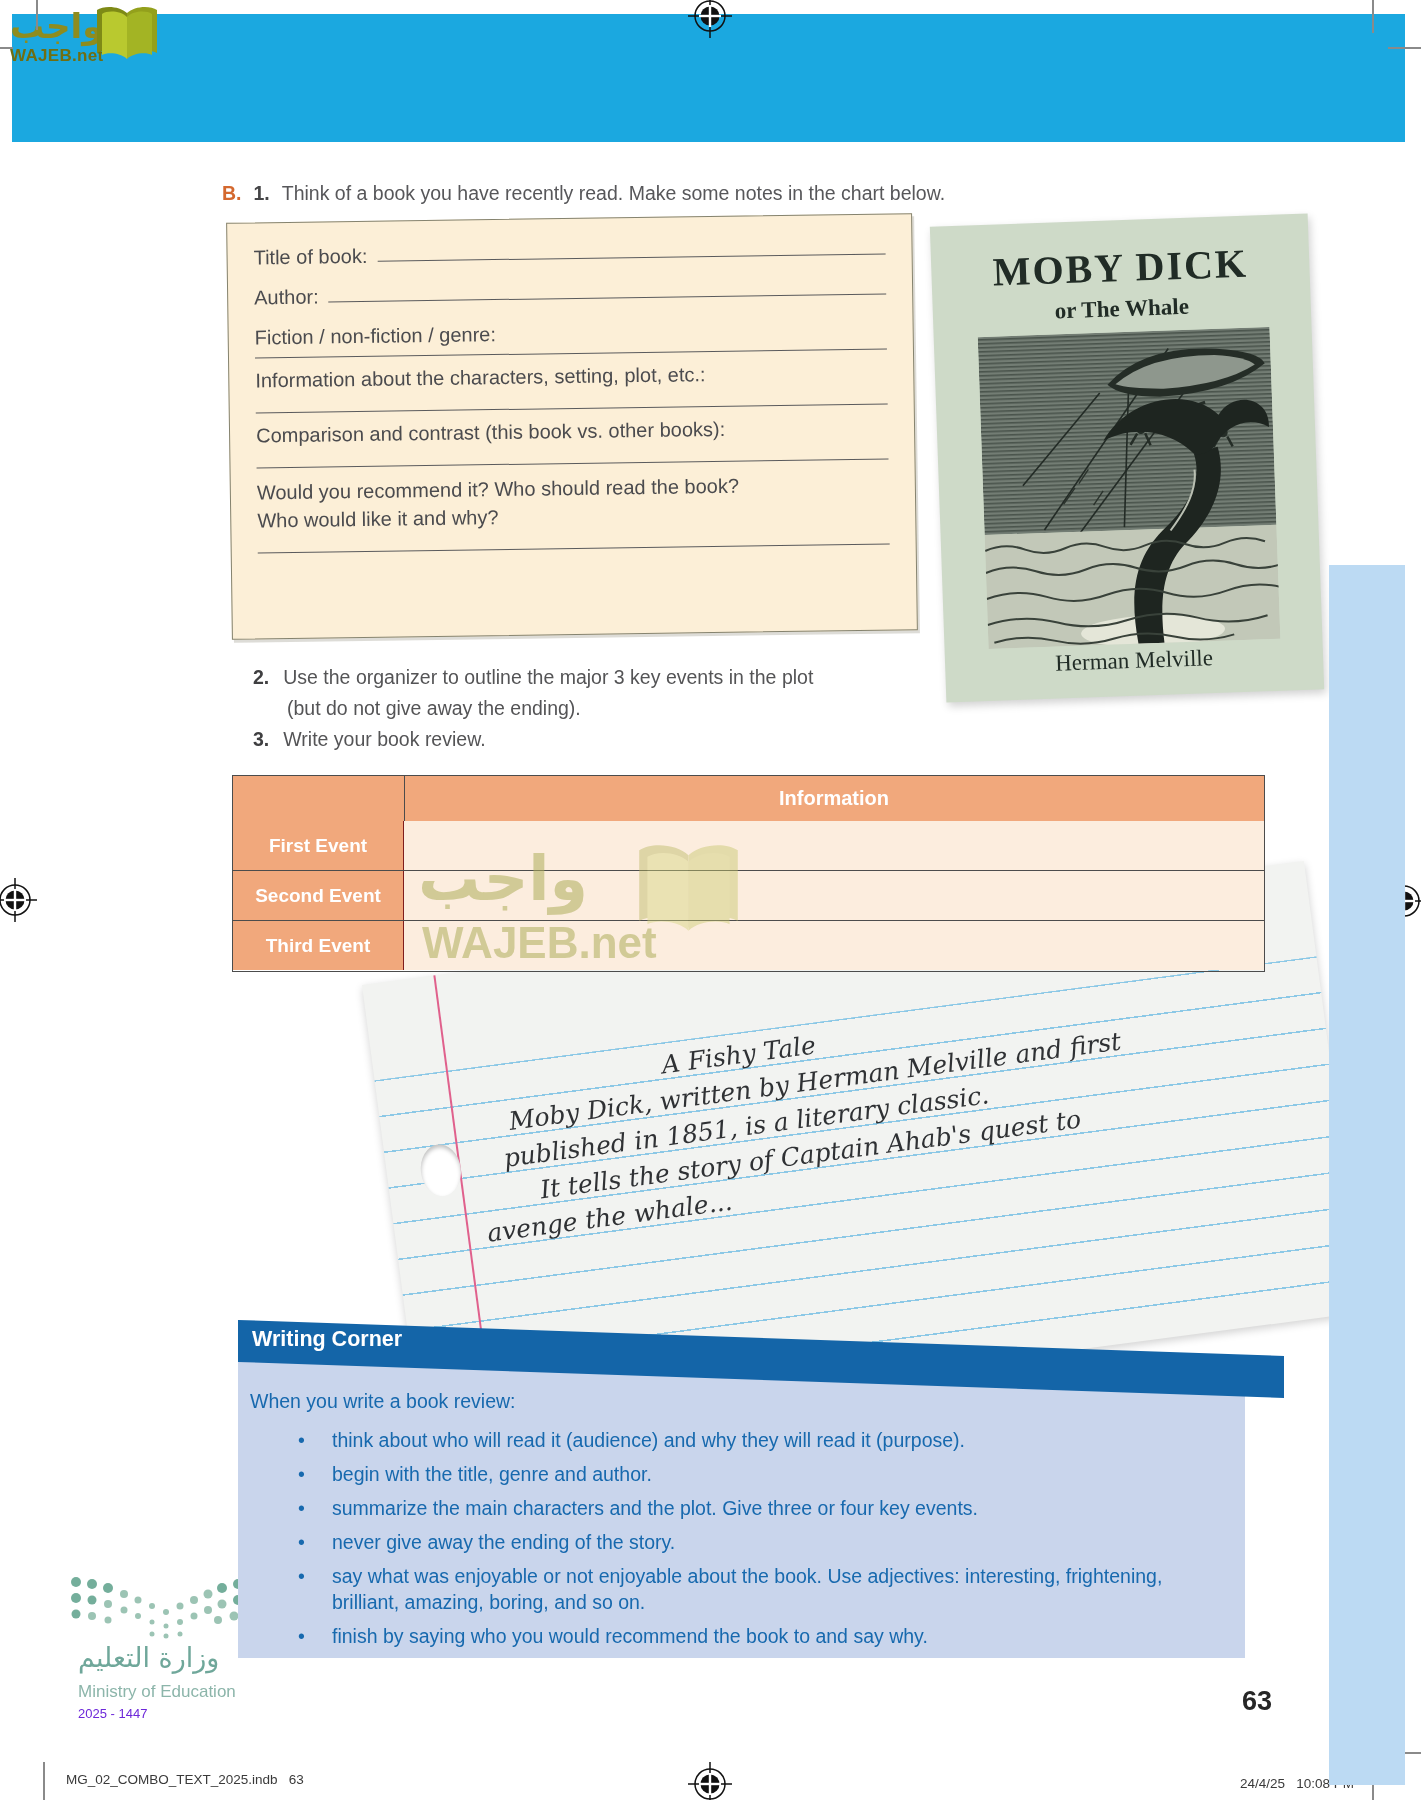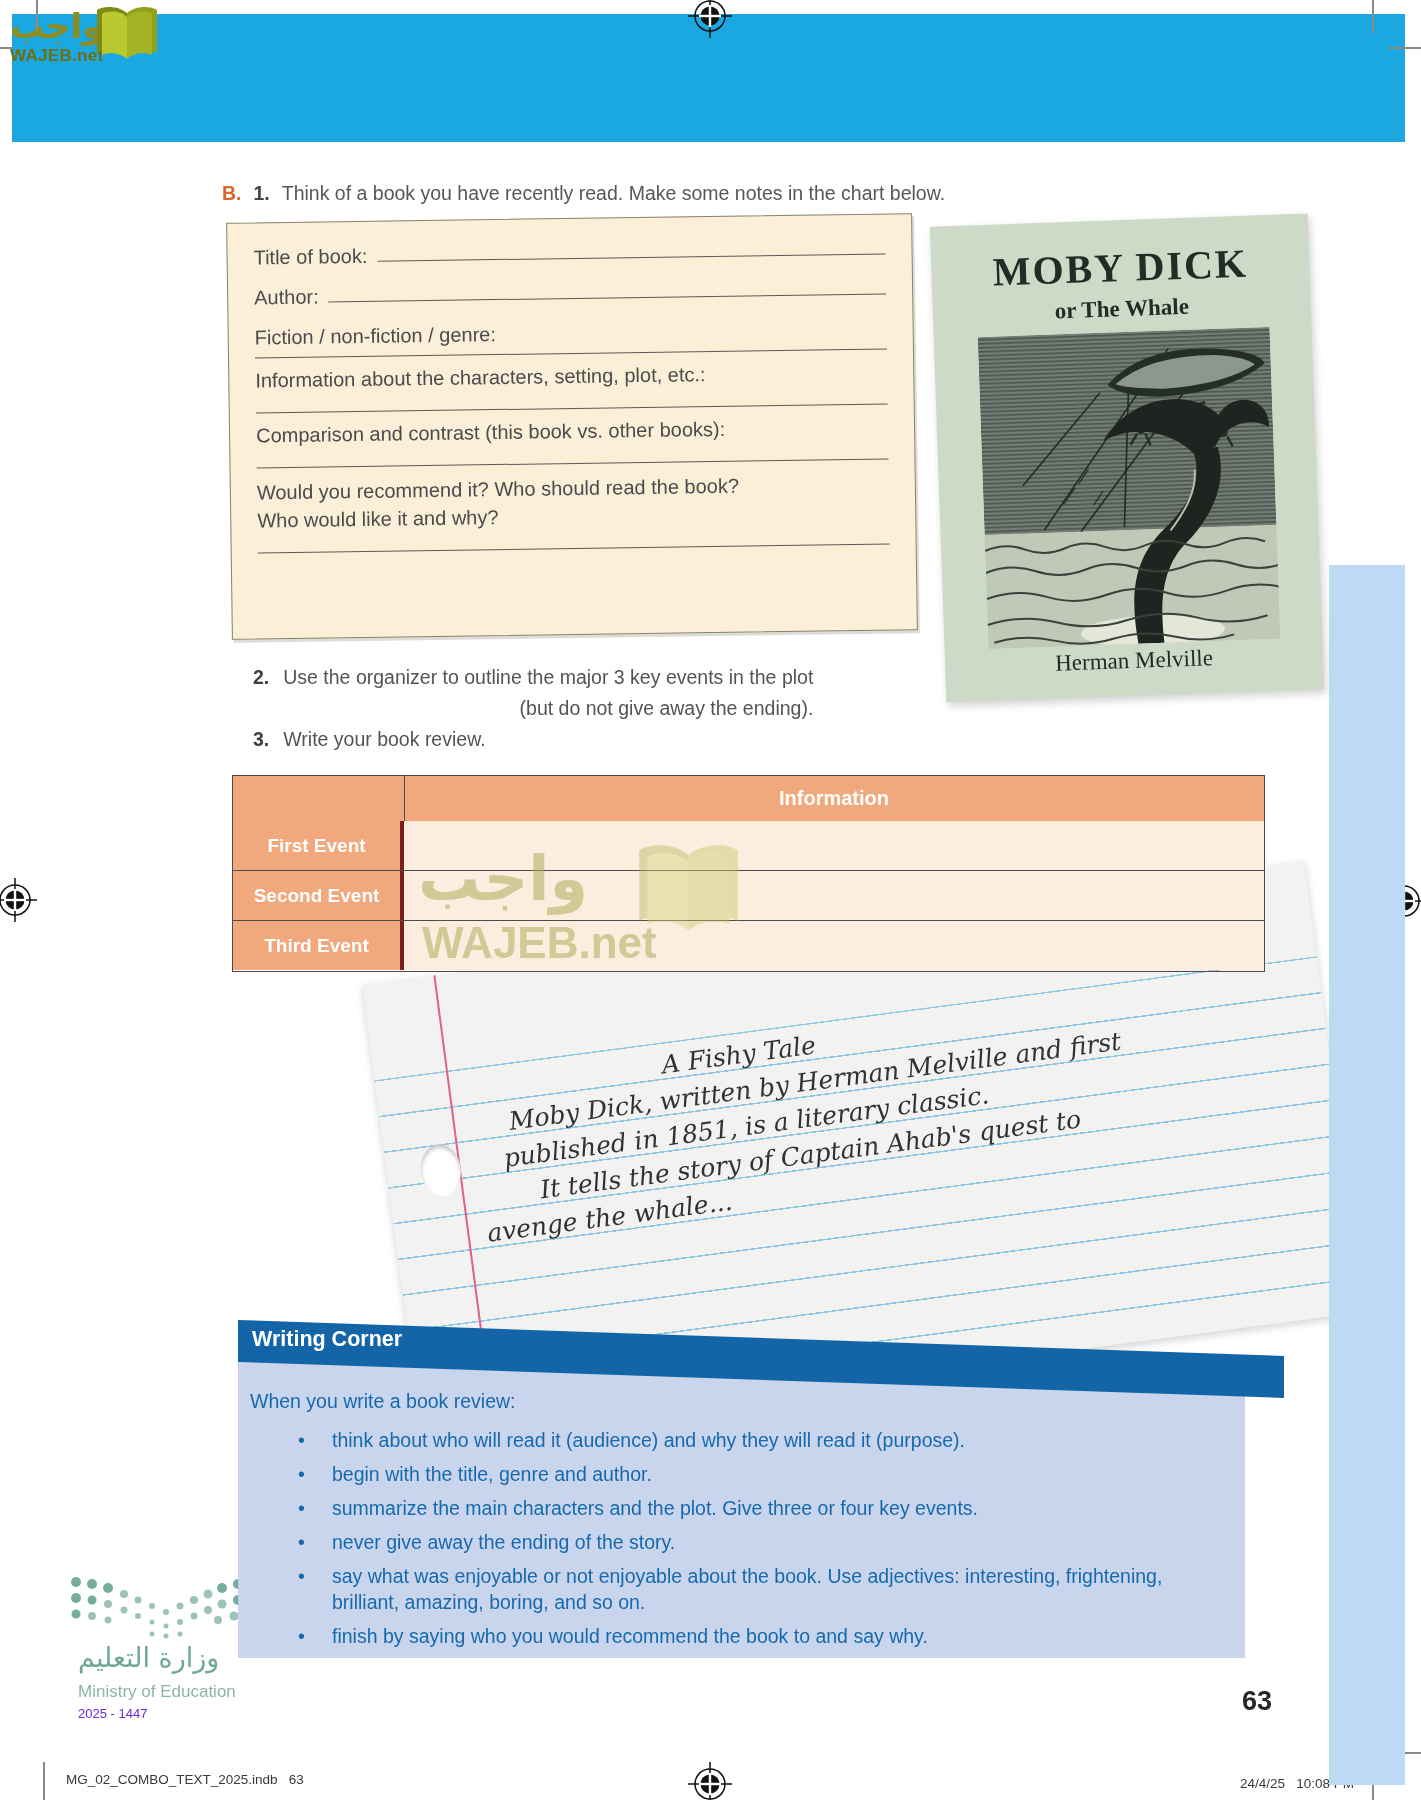--- a/index.html
+++ b/index.html
@@ -47,32 +47,32 @@
   .cov-sub{position:absolute;left:0;right:0;top:76px;text-align:center;
            font-family:"Liberation Serif",serif;font-weight:bold;font-size:23px;color:#212C26;}
   .cov-art{position:absolute;left:44px;top:112px;}
   .cov-author{position:absolute;left:0;right:0;top:428px;text-align:center;
               font-family:"Liberation Serif",serif;font-size:23px;color:#212C26;}
 
   
   .steps{left:253px;top:662px;font-size:19.5px;color:#545456;line-height:31px;}
   .steps .row{display:flex;gap:14px;}
   .steps .n{font-weight:bold;color:#3F3F41;}
-  .steps .wrap2{margin-left:14px;text-align:right;}
+  .steps .wrap2{margin-left:34px;}
 
   
   .otable{left:232px;top:775px;width:1031px;height:195px;border:1px solid #4C4C4C;z-index:3;}
   .thead{position:absolute;left:0;top:0;width:100%;height:57px;background:#F1A87C;border-bottom:1px solid #4C4C4C;box-sizing:border-box;}
   .thead .txt{position:absolute;left:171px;right:0;top:0;height:45px;line-height:45px;text-align:center;
               color:#fff;font-weight:bold;font-size:20px;}
   .vdiv{position:absolute;left:171px;top:0;bottom:0;width:1px;background:#4C4C4C;}
   .trow{position:absolute;left:0;width:100%;height:50px;border-bottom:1px solid #4C4C4C;box-sizing:border-box;background:#FCEDDE;}
   .trow .lbl{position:absolute;left:0;top:0;width:171px;height:100%;background:#F1A87C;
              display:flex;align-items:center;justify-content:center;color:#fff;font-weight:bold;font-size:19px;
-             border-right:4px solid #7f1d1d;box-sizing:border-box;}
+             border-right:1px solid #7f1d1d;box-sizing:border-box;}
   .tbl-wm{position:absolute;left:185px;top:0;width:420px;height:195px;opacity:.55;pointer-events:none;}
   .wm-ar{position:absolute;left:0;top:66px;font:bold 62px "DejaVu Sans",sans-serif;color:#AFAE5C;}
   .wm-net{position:absolute;left:4px;top:142px;font:bold 44px "Liberation Sans",sans-serif;color:#AFAE5C;}
   .wm-book{position:absolute;left:213px;top:42px;opacity:.8;}
 
   
   .paper{left:362px;top:985px;width:950px;height:455px;background:#F2F3F1;
          transform:rotate(-7.5deg);transform-origin:0 0;box-shadow:0 3px 9px rgba(0,0,0,.18);z-index:1;}
   .rules{position:absolute;left:0;right:0;top:96px;bottom:0;
          background:repeating-linear-gradient(to bottom,#8CC8E6 0,#8CC8E6 1.5px,transparent 1.5px,transparent 36px);}

